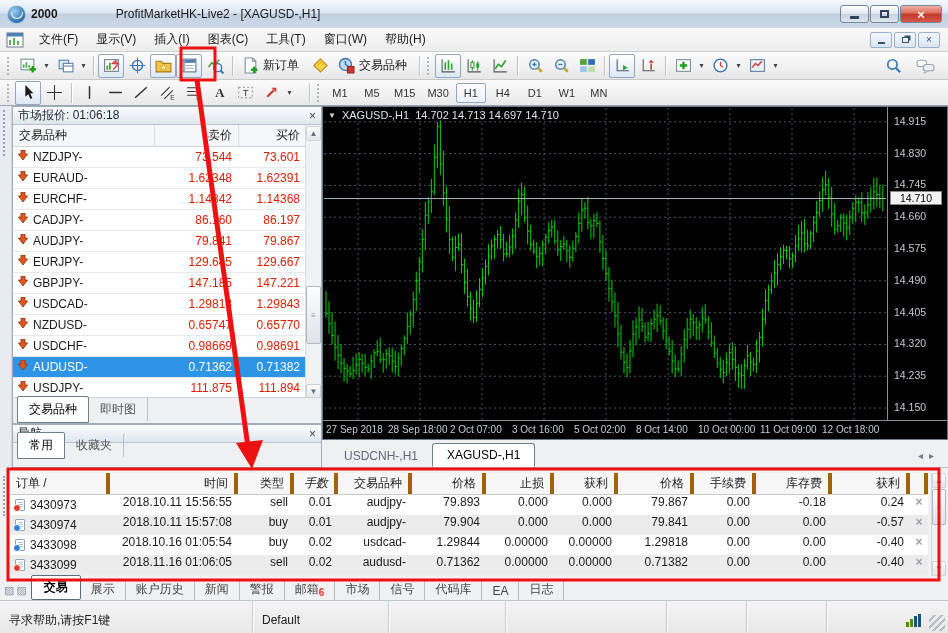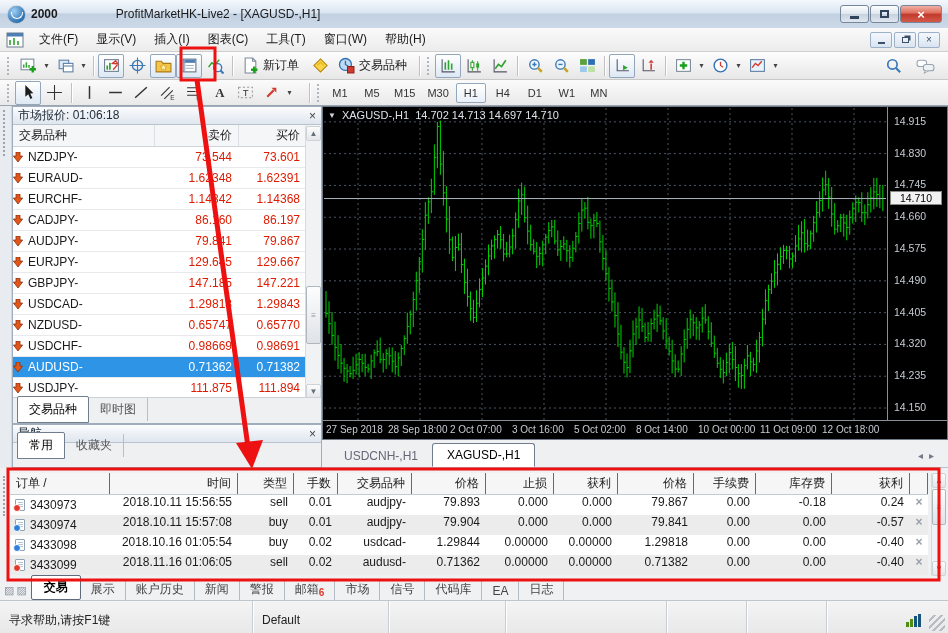--- a/index.html
+++ b/index.html
@@ -59,21 +59,21 @@
   .panel-h{height:18px;display:flex;align-items:center;padding:0 5px;
     background:linear-gradient(#fbfcfe,#dfe6ee);border-bottom:1px solid #b9c3cf;color:#1c2833;}
   .panel-close{margin-left:auto;color:#444;font-size:12px;line-height:10px;cursor:default;}
   #mw-head{display:flex;height:22px;background:#f5f6f8;border-bottom:1px solid #cfd4da;align-items:center;}
   .mw-hcell{padding:0 6px;border-right:1px solid #dcdfe3;height:100%;display:flex;align-items:center;}
   .mw-hcell.num{justify-content:flex-end;}
   #mw-rows{position:relative;}
   .mw-row{display:flex;height:21px;align-items:center;border-bottom:1px solid #e7e9ec;background:#fff;}
   .mw-row.sel{background:var(--sel);}
   .mw-row.sel span{color:#fff !important;}
-  .mw-sym{display:flex;align-items:center;gap:5px;}
+  .mw-sym{display:flex;align-items:flex-start;gap:5px;padding-left:5px;}
   .mw-num{text-align:right;padding-right:7px;color:var(--red);display:inline-block;}
   .vscroll{position:absolute;right:0;top:19px;width:16px;height:273px;background:#f1f2f4;border-left:1px solid #d8dadd;}
   .sb-btn{position:absolute;left:0;width:15px;height:15px;display:flex;align-items:center;justify-content:center;
     font-size:8px;color:#63707e;background:linear-gradient(#fcfcfc,#e4e6e9);border:1px solid #cdd2d8;border-radius:2px;}
   .sb-thumb{position:absolute;left:0;width:15px;background:linear-gradient(#fdfdfd,#dfe3e8);border:1px solid #aeb6c0;border-radius:2px;
     display:flex;align-items:center;justify-content:center;font-size:8px;color:#8a94a0;letter-spacing:0;}
   .tabbar{position:absolute;left:0;bottom:0;width:100%;height:26px;background:#eef0f2;border-top:1px solid #cdd2d8;
     display:flex;align-items:flex-end;padding:0 4px;}
   .dtab{padding:3px 11px;margin-bottom:2px;color:#555;cursor:default;border-right:1px solid #b8bec6;}
   .dtab.active{background:#fff;border:1px solid #6f7d8c;border-radius:2px 2px 0 0;color:#000;margin-bottom:0;padding:4px 11px;}
@@ -96,21 +96,21 @@
   #chart-tabs-bar{position:absolute;left:322px;top:440px;width:626px;height:28px;background:#eef0f2;
     border-bottom:1px solid #b9c3cf;display:flex;align-items:flex-end;padding:0 8px;}
   .ctab{padding:4px 14px;color:#667;cursor:default;}
   .ctab.active{background:#fff;border:1px solid #6f7d8c;border-bottom-color:#fff;border-radius:3px 3px 0 0;color:#000;}
   .tab-scroll{margin-left:auto;color:#778;font-size:10px;letter-spacing:6px;padding-bottom:6px;}
 
   
   #terminal{position:absolute;left:0;top:468px;width:948px;height:132px;background:#f0f1f3;}
   #terminal::before{content:"";position:absolute;left:3px;top:8px;width:4px;height:40px;border-left:2px dotted #9aa4ae;}
   #t-head{position:absolute;left:10px;top:5px;display:flex;height:22px;background:#f6f6f6;border-bottom:1px solid #c6cbd1;align-items:center;}
-  .t-hcell{height:100%;display:flex;align-items:center;justify-content:flex-end;padding:0 6px;border-right:1px solid #a16207;color:#222;}
+  .t-hcell{height:100%;display:flex;align-items:center;justify-content:flex-end;padding:0 6px;border-right:4px solid #a16207;color:#222;}
   .t-hcell.first{justify-content:flex-start;}
   #t-rows{position:absolute;left:10px;top:27px;}
   .t-row{display:flex;height:20px;background:#fff;}
   .t-row.alt{background:#ececec;}
   .t-cell{text-align:right;padding-right:6px;display:inline-block;white-space:nowrap;overflow:hidden;}
   .t-cell.first{display:inline-flex;align-items:center;text-align:left;padding-left:3px;}
   .doc{width:10px;height:12px;background:#fff;border:1px solid #8fa3b8;border-radius:1px;position:relative;margin:0 5px 0 2px;display:inline-block;flex:none;}
   .doc::before{content:"";position:absolute;right:1px;top:2px;width:5px;height:1px;background:#b9c6d2;box-shadow:0 2px 0 #b9c6d2,0 4px 0 #b9c6d2;}
   .doc::after{content:"";position:absolute;left:-3px;bottom:-2px;width:6px;height:6px;border-radius:50%;border:1px solid #fff;}
   .doc.sell::after{background:var(--sell);}
@@ -1013,21 +1013,21 @@
         <span class="ctab active">XAGUSD-,H1</span>
       </span>
     <span class="tab-scroll">◂▸</span>
   </div>
 
   <div id="terminal">
     <div id="t-head">
         <span class="t-hcell first" style="width: 100px;">订单  /</span>
         <span class="t-hcell" style="width: 128px;">时间</span>
         <span class="t-hcell" style="width: 56px;">类型</span>
-        <span class="t-hcell" style="width: 44px;">手数</span>
+        <span class="t-hcell" style="width: 44px; font-style: italic;">手数</span>
         <span class="t-hcell" style="width: 74px;">交易品种</span>
         <span class="t-hcell" style="width: 74px;">价格</span>
         <span class="t-hcell" style="width: 68px;">止损</span>
         <span class="t-hcell" style="width: 64px;">获利</span>
         <span class="t-hcell" style="width: 76px;">价格</span>
         <span class="t-hcell" style="width: 62px;">手续费</span>
         <span class="t-hcell" style="width: 76px;">库存费</span>
         <span class="t-hcell" style="width: 78px;">获利</span>
         <span class="t-hcell" style="width: 18px;"></span>
       </div>

